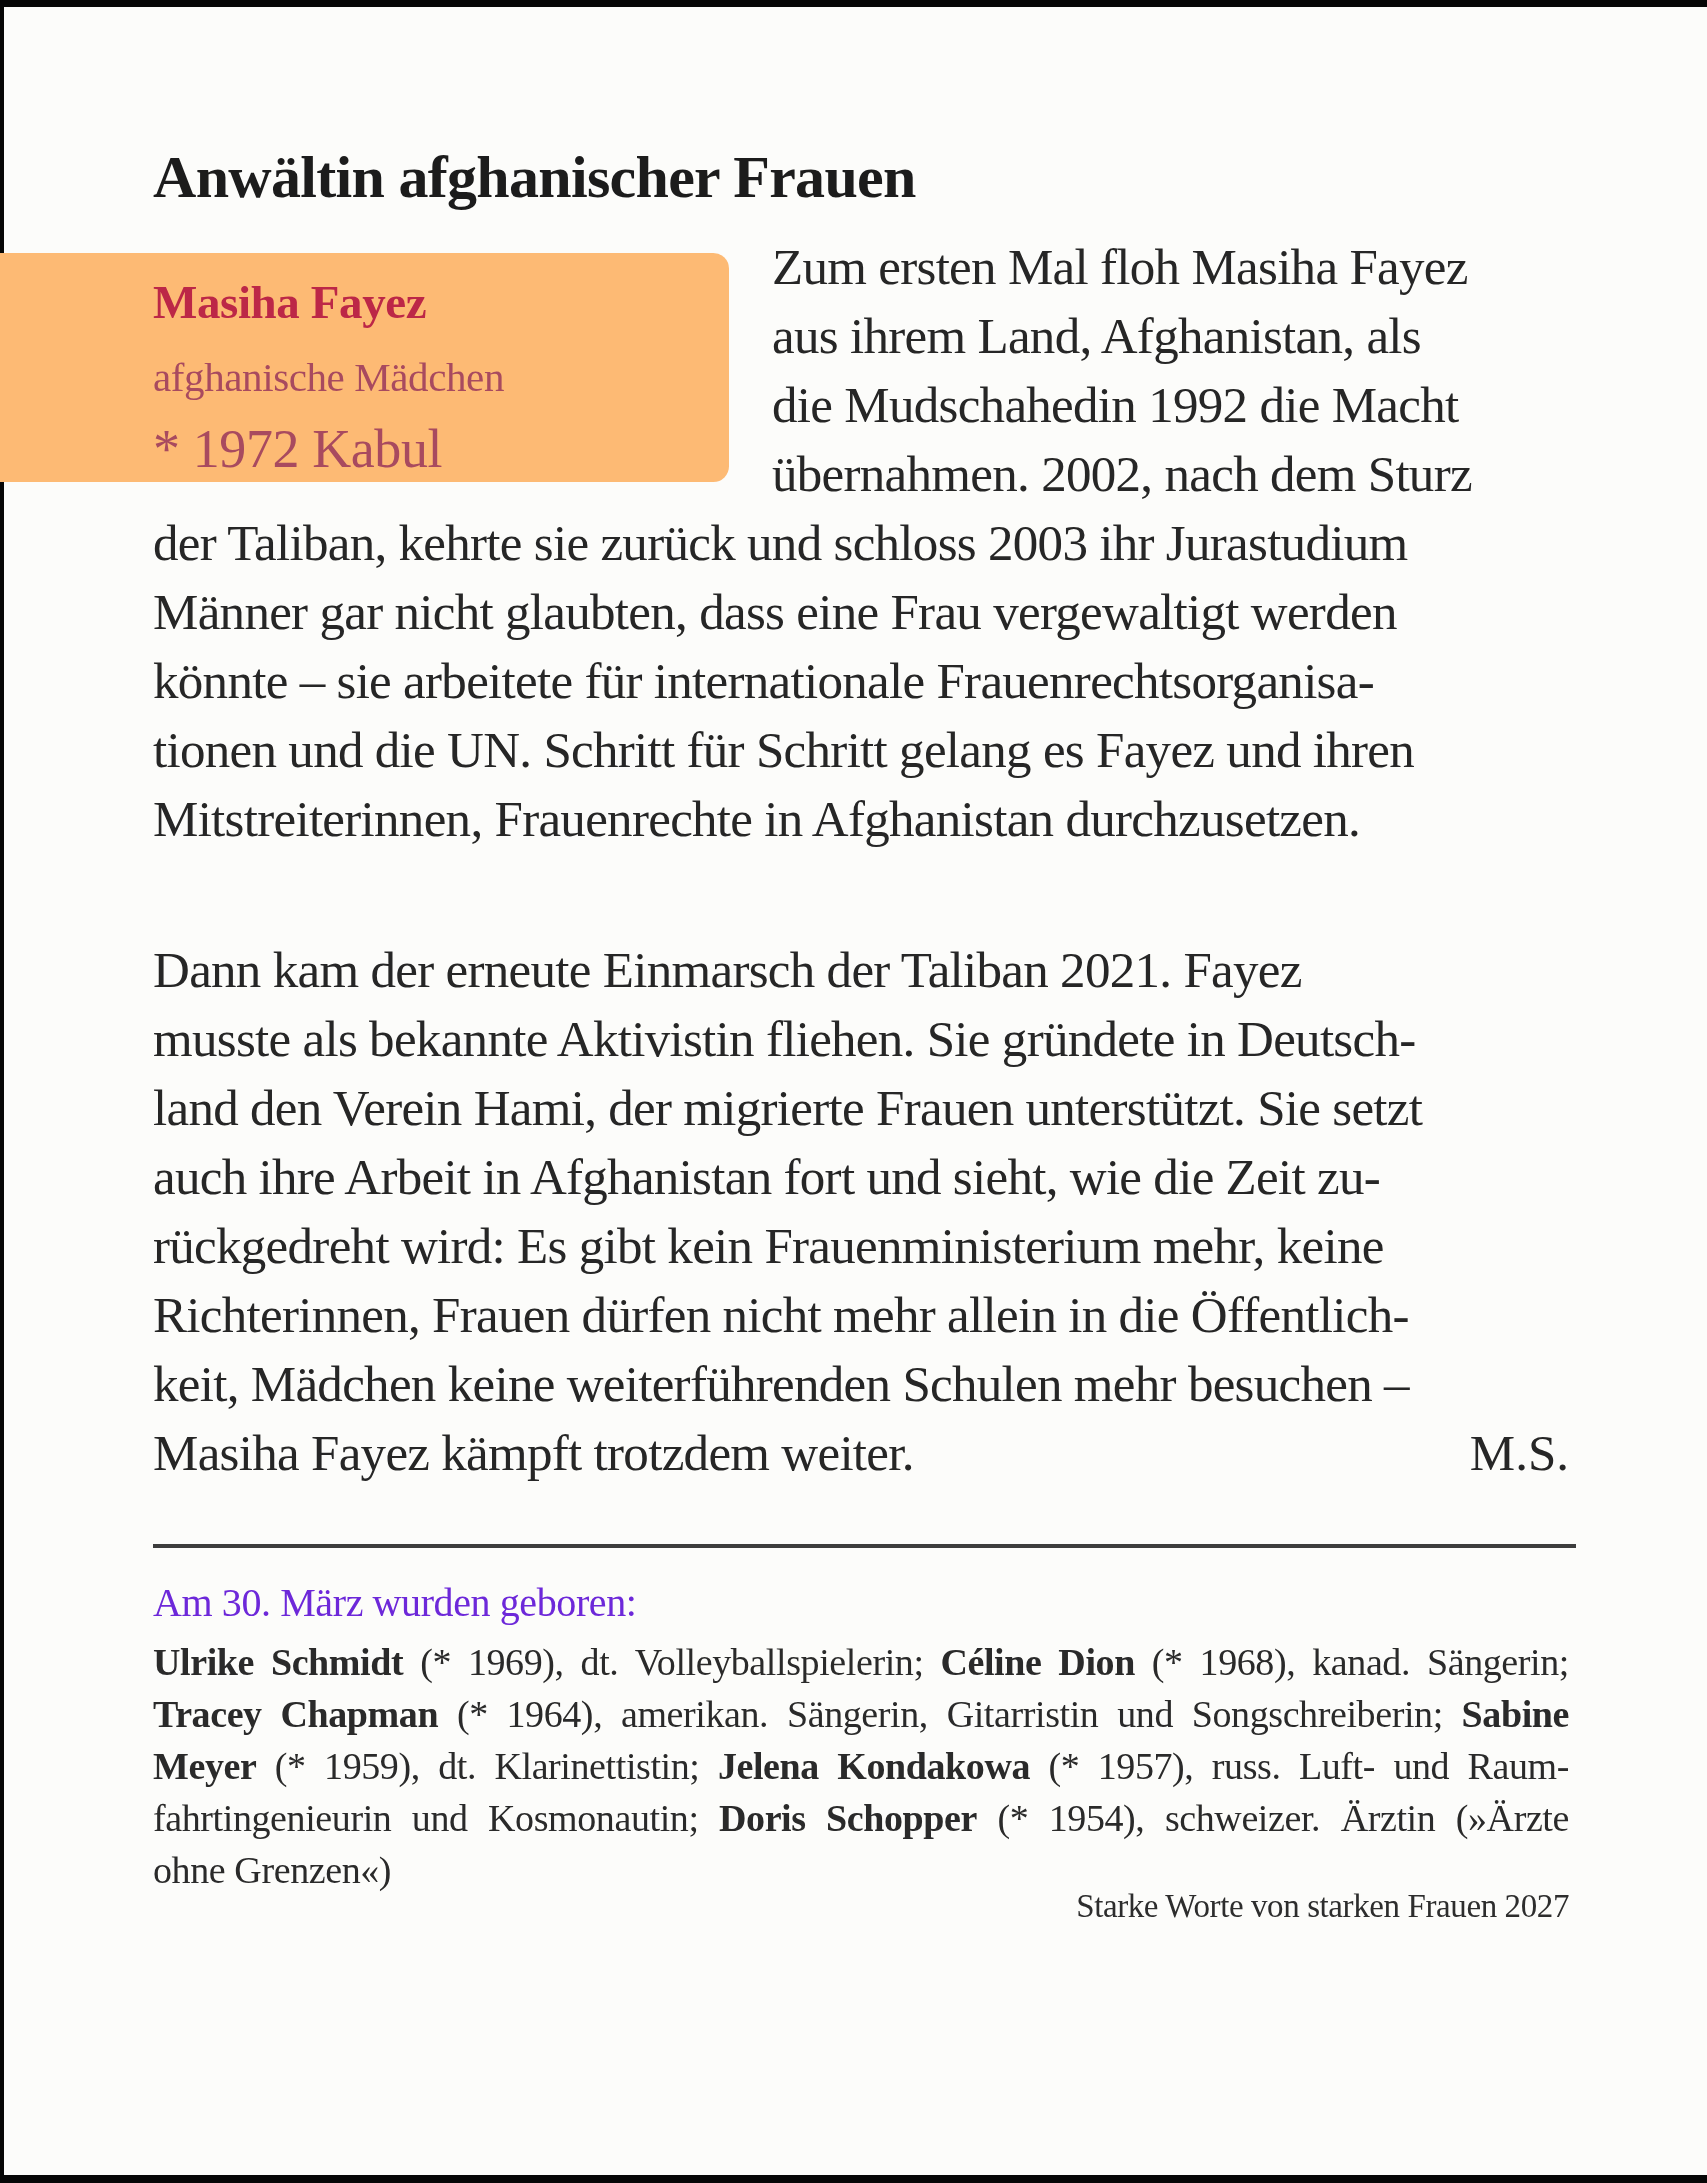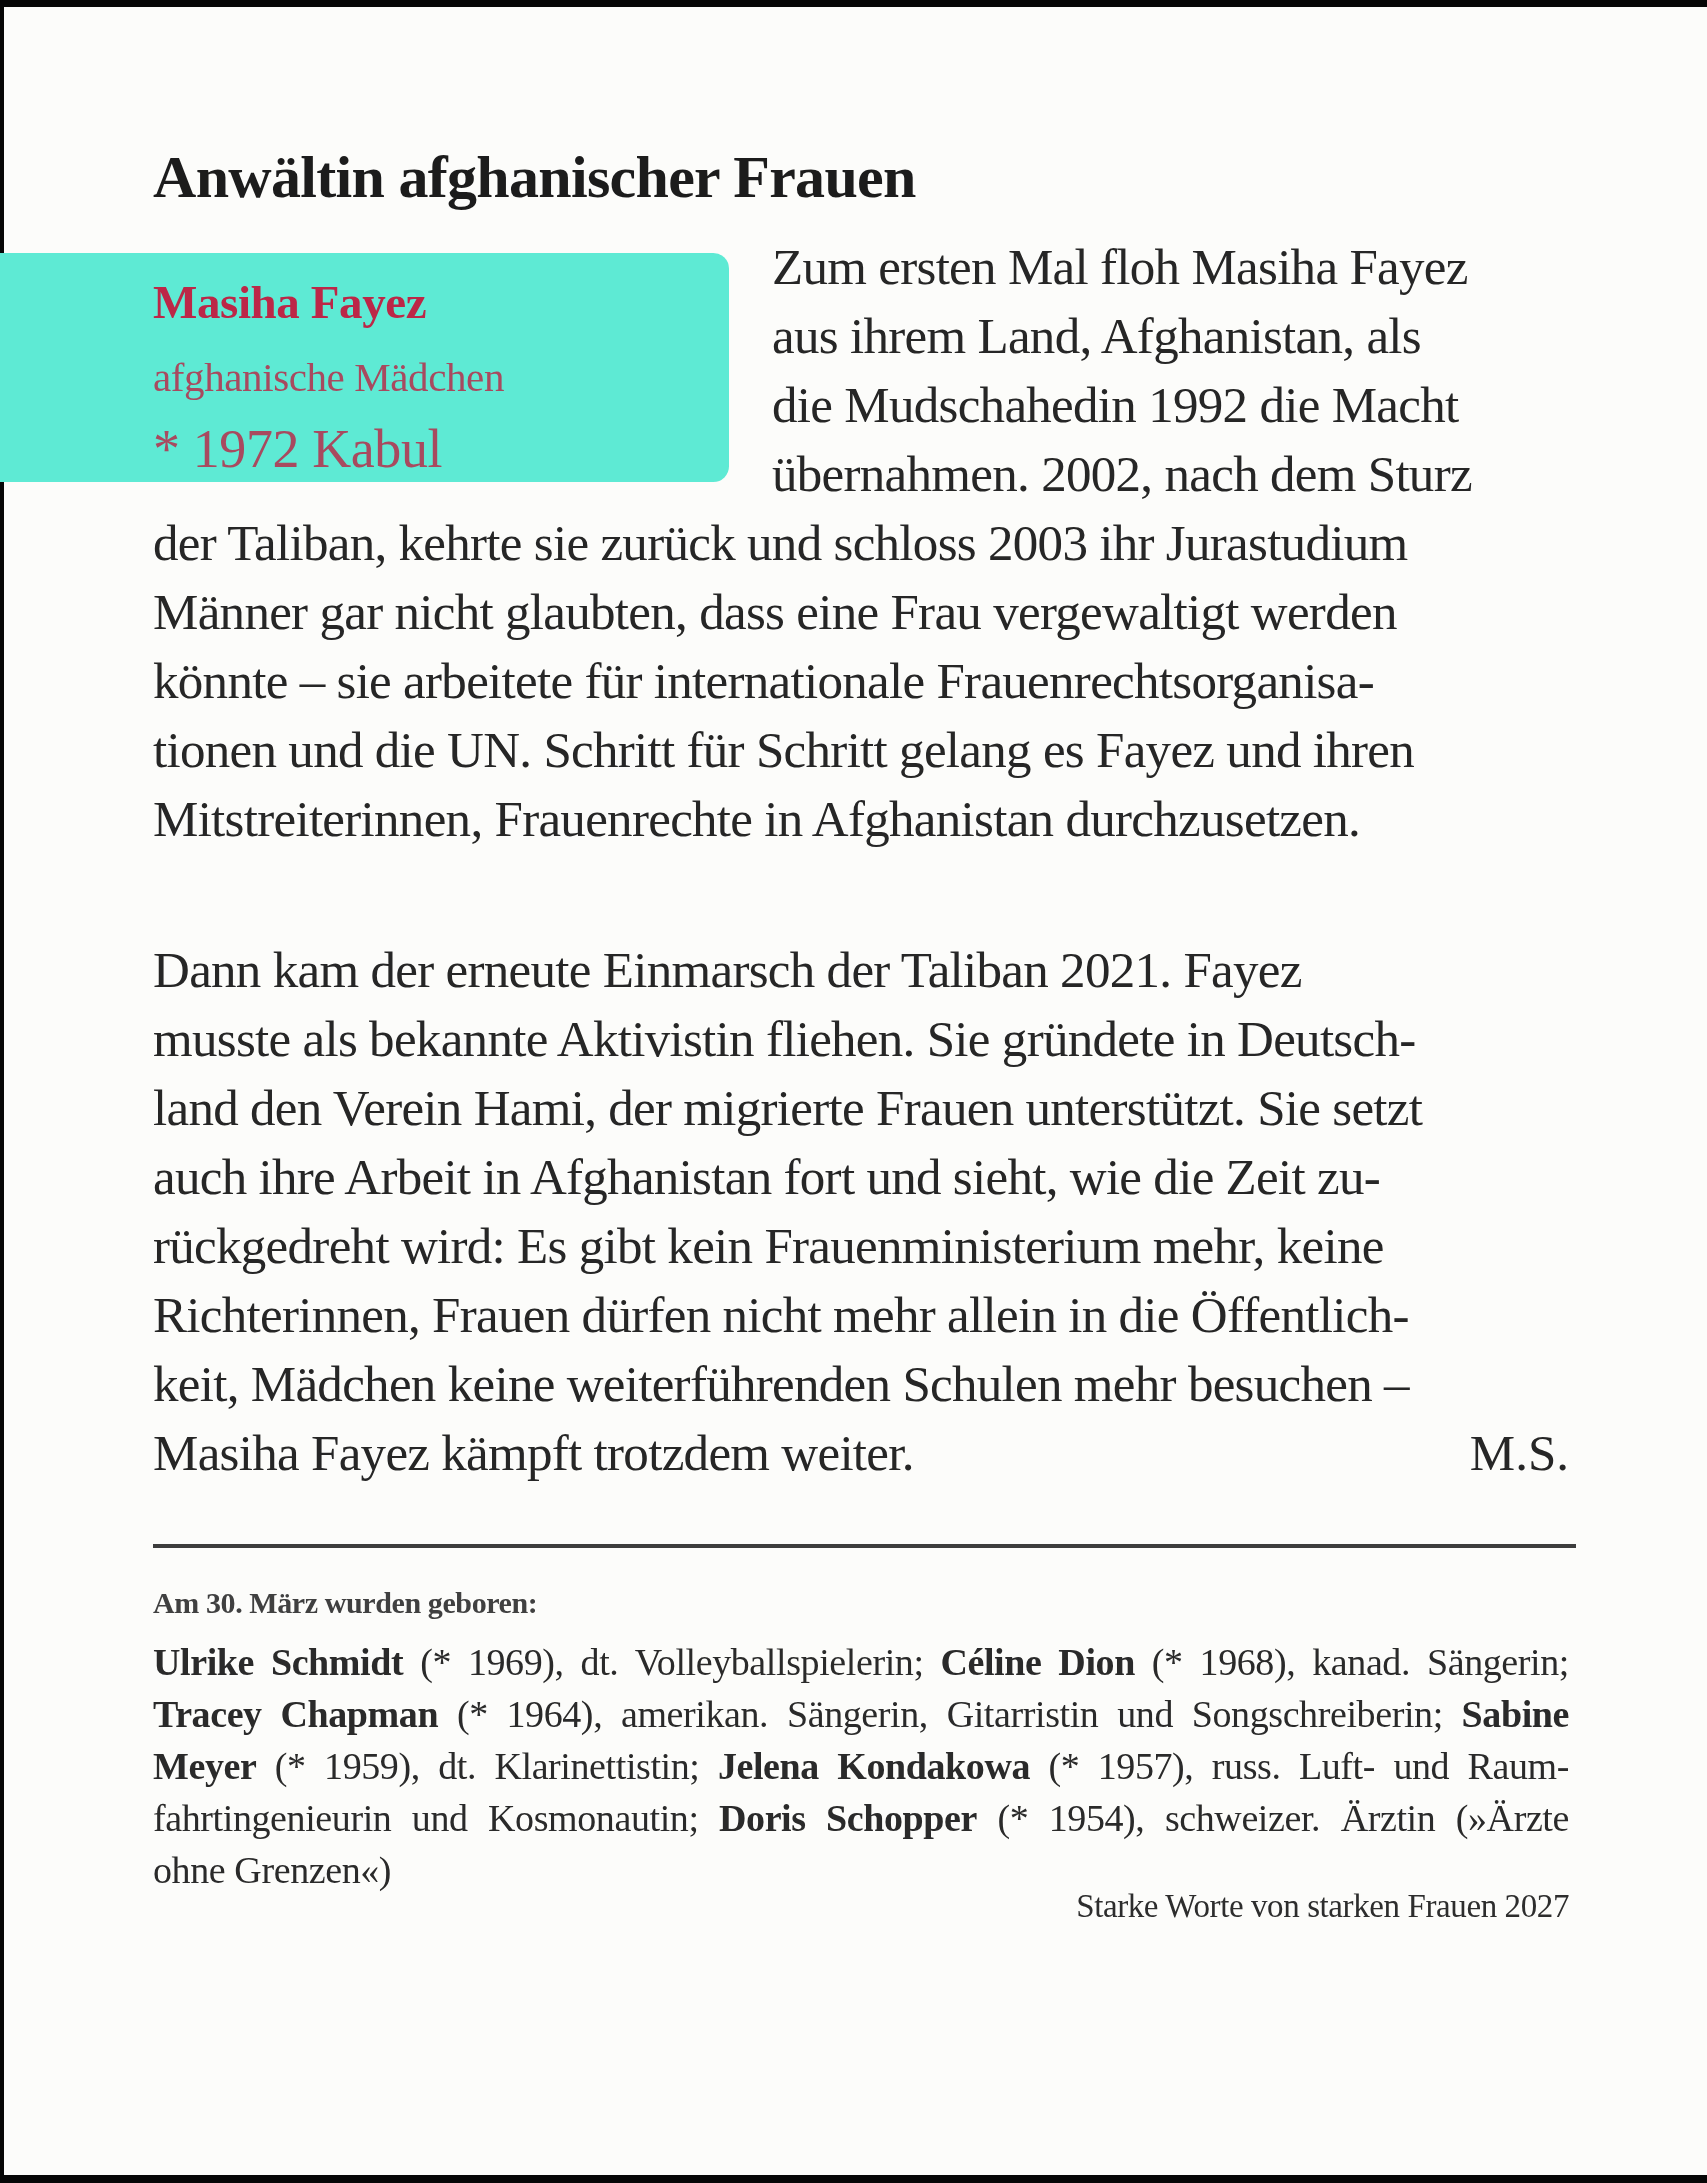--- a/index.html
+++ b/index.html
@@ -22,21 +22,21 @@
     pointer-events:none;
   }
   .title{
     position:absolute;left:153px;top:146px;margin:0;
     font-size:60px;font-weight:700;line-height:1.05;
     letter-spacing:-0.7px;color:#1c1c1c;
   }
   .card{
     position:absolute;left:0;top:253px;
     width:729px;height:229px;
-    background:#5eead4;
+    background:#fdba74;
     border-radius:0 15.7px 15.7px 0;
   }
   .card-name{
     position:absolute;left:153px;top:25.6px;
     font-size:47px;font-weight:700;letter-spacing:-0.4px;
     color:#bc2747;line-height:1;
   }
   .card-role{
     position:absolute;left:153px;top:104px;
     font-size:41px;color:#a84a5f;line-height:1;letter-spacing:-0.4px;
@@ -55,21 +55,21 @@
     font-size:51px;line-height:69px;letter-spacing:-0.7px;color:#262626;
     white-space:nowrap;
   }
   .initials{float:right;letter-spacing:0;}
   .rule{
     position:absolute;left:153px;top:1544px;width:1423px;
     border:none;height:3.6px;background:#3d3d3d;margin:0;
   }
   .b-head{
     position:absolute;left:153px;top:1581px;width:1416px;
-    font-size:30px;font-weight:700;letter-spacing:-0.4px;line-height:43px;color:#404040;
+    font-size:40px;font-weight:400;letter-spacing:-0.4px;line-height:43px;color:#6d28d9;
   }
   .b-lines{
     position:absolute;left:153px;top:1636px;width:1416px;
     font-size:38px;line-height:52px;letter-spacing:-0.4px;color:#2a2a2a;
   }
   .b-lines .line{text-align:justify;text-align-last:justify;white-space:nowrap;}
   .b-lines .line:last-child{text-align-last:left;}
   .b-lines b{font-weight:700;}
   .footer{
     position:absolute;left:153px;top:1887px;width:1416px;

